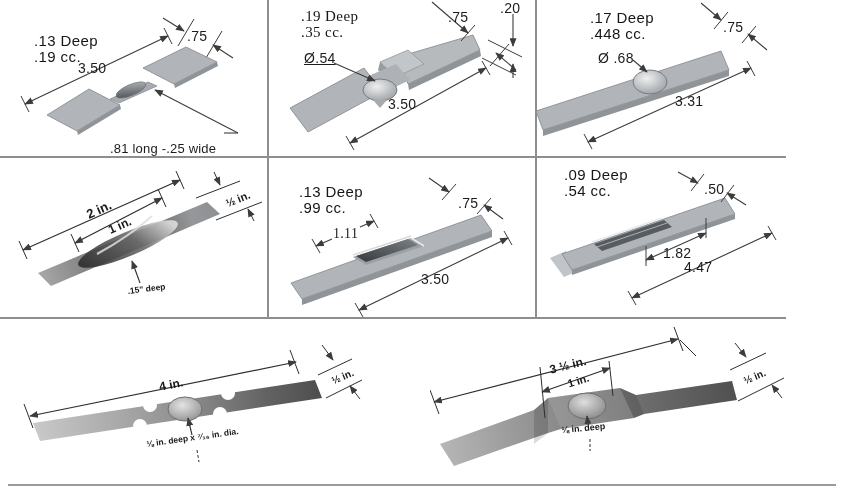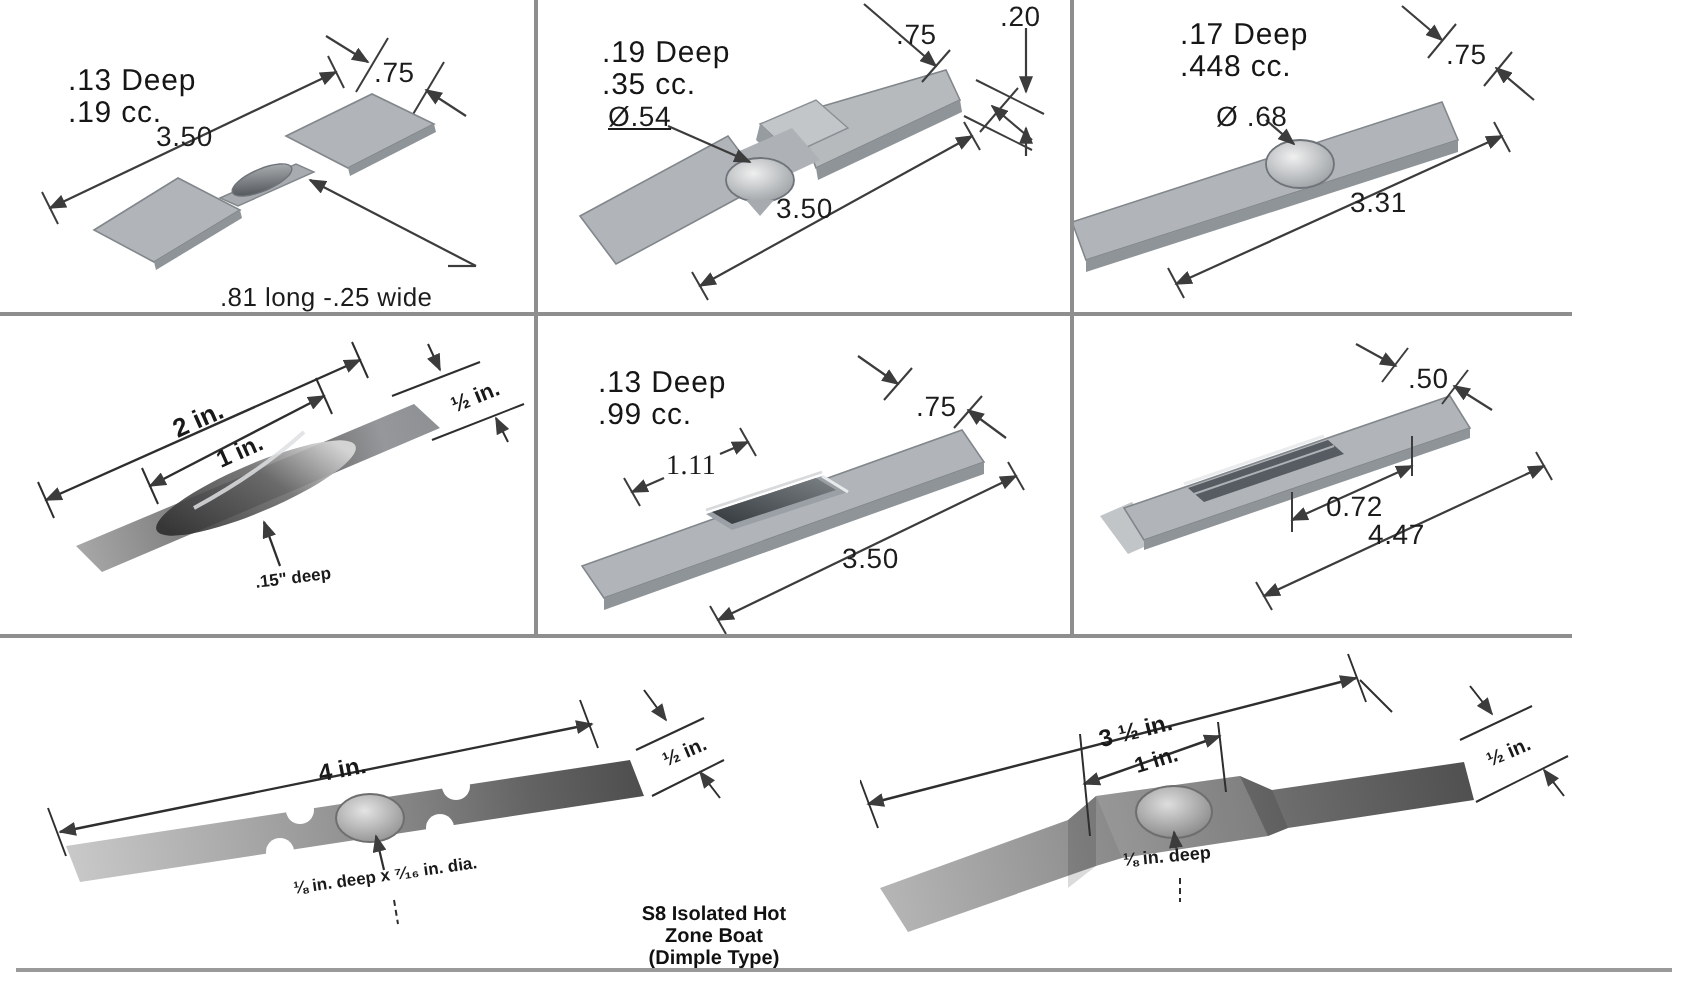--- a/index.html
+++ b/index.html
@@ -96,21 +96,21 @@
       <line x1="164" y1="2" x2="200" y2="33" stroke="#3c3c3c" stroke-width="1.1" marker-end="url(#arw)"></line>
       <line x1="207" y1="25" x2="193" y2="41" stroke="#3c3c3c" stroke-width="1"></line>
       <line x1="241" y1="44" x2="222" y2="66" stroke="#3c3c3c" stroke-width="1"></line>
       <line x1="228" y1="53" x2="248" y2="70" stroke="#3c3c3c" stroke-width="1.1" marker-start="url(#arw)"></line>
 
       <line x1="220" y1="40" x2="254" y2="57" stroke="#3c3c3c" stroke-width="1"></line>
       <line x1="214" y1="58" x2="248" y2="75" stroke="#3c3c3c" stroke-width="1"></line>
       <line x1="245" y1="14" x2="245" y2="46" stroke="#3c3c3c" stroke-width="1.1" marker-end="url(#arw)"></line>
       <line x1="245" y1="64" x2="245" y2="78" stroke="#3c3c3c" stroke-width="1.1" marker-start="url(#arw)"></line>
     </svg>
-    <div class="lbl spec" style="left:33px;top:19px;">
+    <div class="lbl spec" style="left:33px;top:8px;font-family:Liberation Serif, serif;">
       <div>.19 Deep</div>
       <div>.35 cc.</div>
     </div>
     <div class="lbl cad" style="left:36px;top:50px;text-decoration:underline;">Ø.54</div>
     <div class="lbl cad" style="left:180px;top:9px;">.75</div>
     <div class="lbl cad" style="left:232px;top:0px;">.20</div>
     <div class="lbl cad" style="left:120px;top:96px;">3.50</div>
   </div>
 
   
@@ -135,21 +135,21 @@
 
       <line x1="165" y1="3" x2="185" y2="20" stroke="#3c3c3c" stroke-width="1.1" marker-end="url(#arw)"></line>
       <line x1="192" y1="12" x2="178" y2="29" stroke="#3c3c3c" stroke-width="1"></line>
       <line x1="220" y1="26" x2="206" y2="43" stroke="#3c3c3c" stroke-width="1"></line>
       <line x1="212" y1="34" x2="231" y2="50" stroke="#3c3c3c" stroke-width="1.1" marker-start="url(#arw)"></line>
     </svg>
     <div class="lbl spec" style="left:54px;top:10px;">
       <div>.17 Deep</div>
       <div>.448 cc.</div>
     </div>
-    <div class="lbl cad" style="left:72px;top:50px;">Ø .68</div>
+    <div class="lbl cad" style="left:62px;top:50px;">Ø .68</div>
     <div class="lbl cad" style="left:187px;top:19px;">.75</div>
     <div class="lbl cad" style="left:139px;top:93px;">3.31</div>
   </div>
 
   
   <div class="panel" style="left:0;top:158px;width:268px;height:159px;">
     <svg width="268" height="159">
       <defs>
         <linearGradient id="strip4" gradientUnits="userSpaceOnUse" x1="38" y1="115" x2="220" y2="57">
           <stop offset="0" stop-color="#a8a8a8"></stop>
@@ -250,22 +250,26 @@
 
       <line x1="96" y1="140" x2="236" y2="75" stroke="#3c3c3c" stroke-width="1.1" marker-start="url(#arw)" marker-end="url(#arw)"></line>
       <line x1="92" y1="133" x2="100" y2="147" stroke="#3c3c3c" stroke-width="1"></line>
       <line x1="232" y1="68" x2="240" y2="82" stroke="#3c3c3c" stroke-width="1"></line>
 
       <line x1="142" y1="14" x2="162" y2="25" stroke="#3c3c3c" stroke-width="1.1" marker-end="url(#arw)"></line>
       <line x1="168" y1="16" x2="155" y2="33" stroke="#3c3c3c" stroke-width="1"></line>
       <line x1="198" y1="27" x2="185" y2="44" stroke="#3c3c3c" stroke-width="1"></line>
       <line x1="191" y1="35" x2="210" y2="47" stroke="#3c3c3c" stroke-width="1.1" marker-start="url(#arw)"></line>
     </svg>
+    <div class="lbl spec" style="left:28px;top:9px;">
+      <div>.09 Deep</div>
+      <div>.54 cc.</div>
+    </div>
     <div class="lbl cad" style="left:168px;top:23px;">.50</div>
-    <div class="lbl cad" style="left:127px;top:87px;">0.72</div>
+    <div class="lbl cad" style="left:127px;top:87px;">1.82</div>
     <div class="lbl cad" style="left:148px;top:101px;">4.47</div>
   </div>
 
   
   <div class="panel" style="left:0;top:318px;width:430px;height:173px;">
     <svg width="430" height="173">
       <defs>
         <linearGradient id="strip7" gradientUnits="userSpaceOnUse" x1="33" y1="105" x2="322" y2="62">
           <stop offset="0" stop-color="#c9c9c9"></stop>
             <stop offset="0.3" stop-color="#a8a8a8"></stop>
@@ -295,25 +299,20 @@
       <line x1="326" y1="80" x2="362" y2="62" stroke="#2e2e2e" stroke-width="1"></line>
       <line x1="322" y1="27" x2="333" y2="42" stroke="#2e2e2e" stroke-width="1" marker-end="url(#arw)"></line>
       <line x1="360" y1="81" x2="350" y2="68" stroke="#2e2e2e" stroke-width="1" marker-end="url(#arw)"></line>
 
       <line x1="192" y1="117" x2="188" y2="100" stroke="#2e2e2e" stroke-width="1.1" marker-end="url(#arw)"></line>
       <line x1="197" y1="132" x2="199" y2="144" stroke="#2e2e2e" stroke-width="1" stroke-dasharray="3,2"></line>
     </svg>
     <div class="lbl photo" style="left:158px;top:62px;font-size:12px;transform:rotate(-11deg);">4 in.</div>
     <div class="lbl photo" style="left:330px;top:58px;font-size:10px;transform:rotate(-23deg);">½ in.</div>
     <div class="lbl photo" style="left:146px;top:121px;font-size:8.5px;transform:rotate(-8deg);">⅛ in. deep x ⁷⁄₁₆ in. dia.</div>
-    <div class="caption" style="left:298px;top:134px;width:118px;">
-      <div>S8 Isolated Hot</div>
-      <div>Zone Boat</div>
-      <div>(Dimple Type)</div>
-    </div>
   </div>
 
   
   <div class="panel" style="left:430px;top:318px;width:413px;height:173px;">
     <svg width="413" height="173">
       <defs>
         <linearGradient id="strip8" gradientUnits="userSpaceOnUse" x1="10" y1="126" x2="307" y2="64">
           <stop offset="0" stop-color="#b6b6b6"></stop>
             <stop offset="0.35" stop-color="#8f8f8f"></stop>
           <stop offset="0.7" stop-color="#6b6b6b"></stop>

